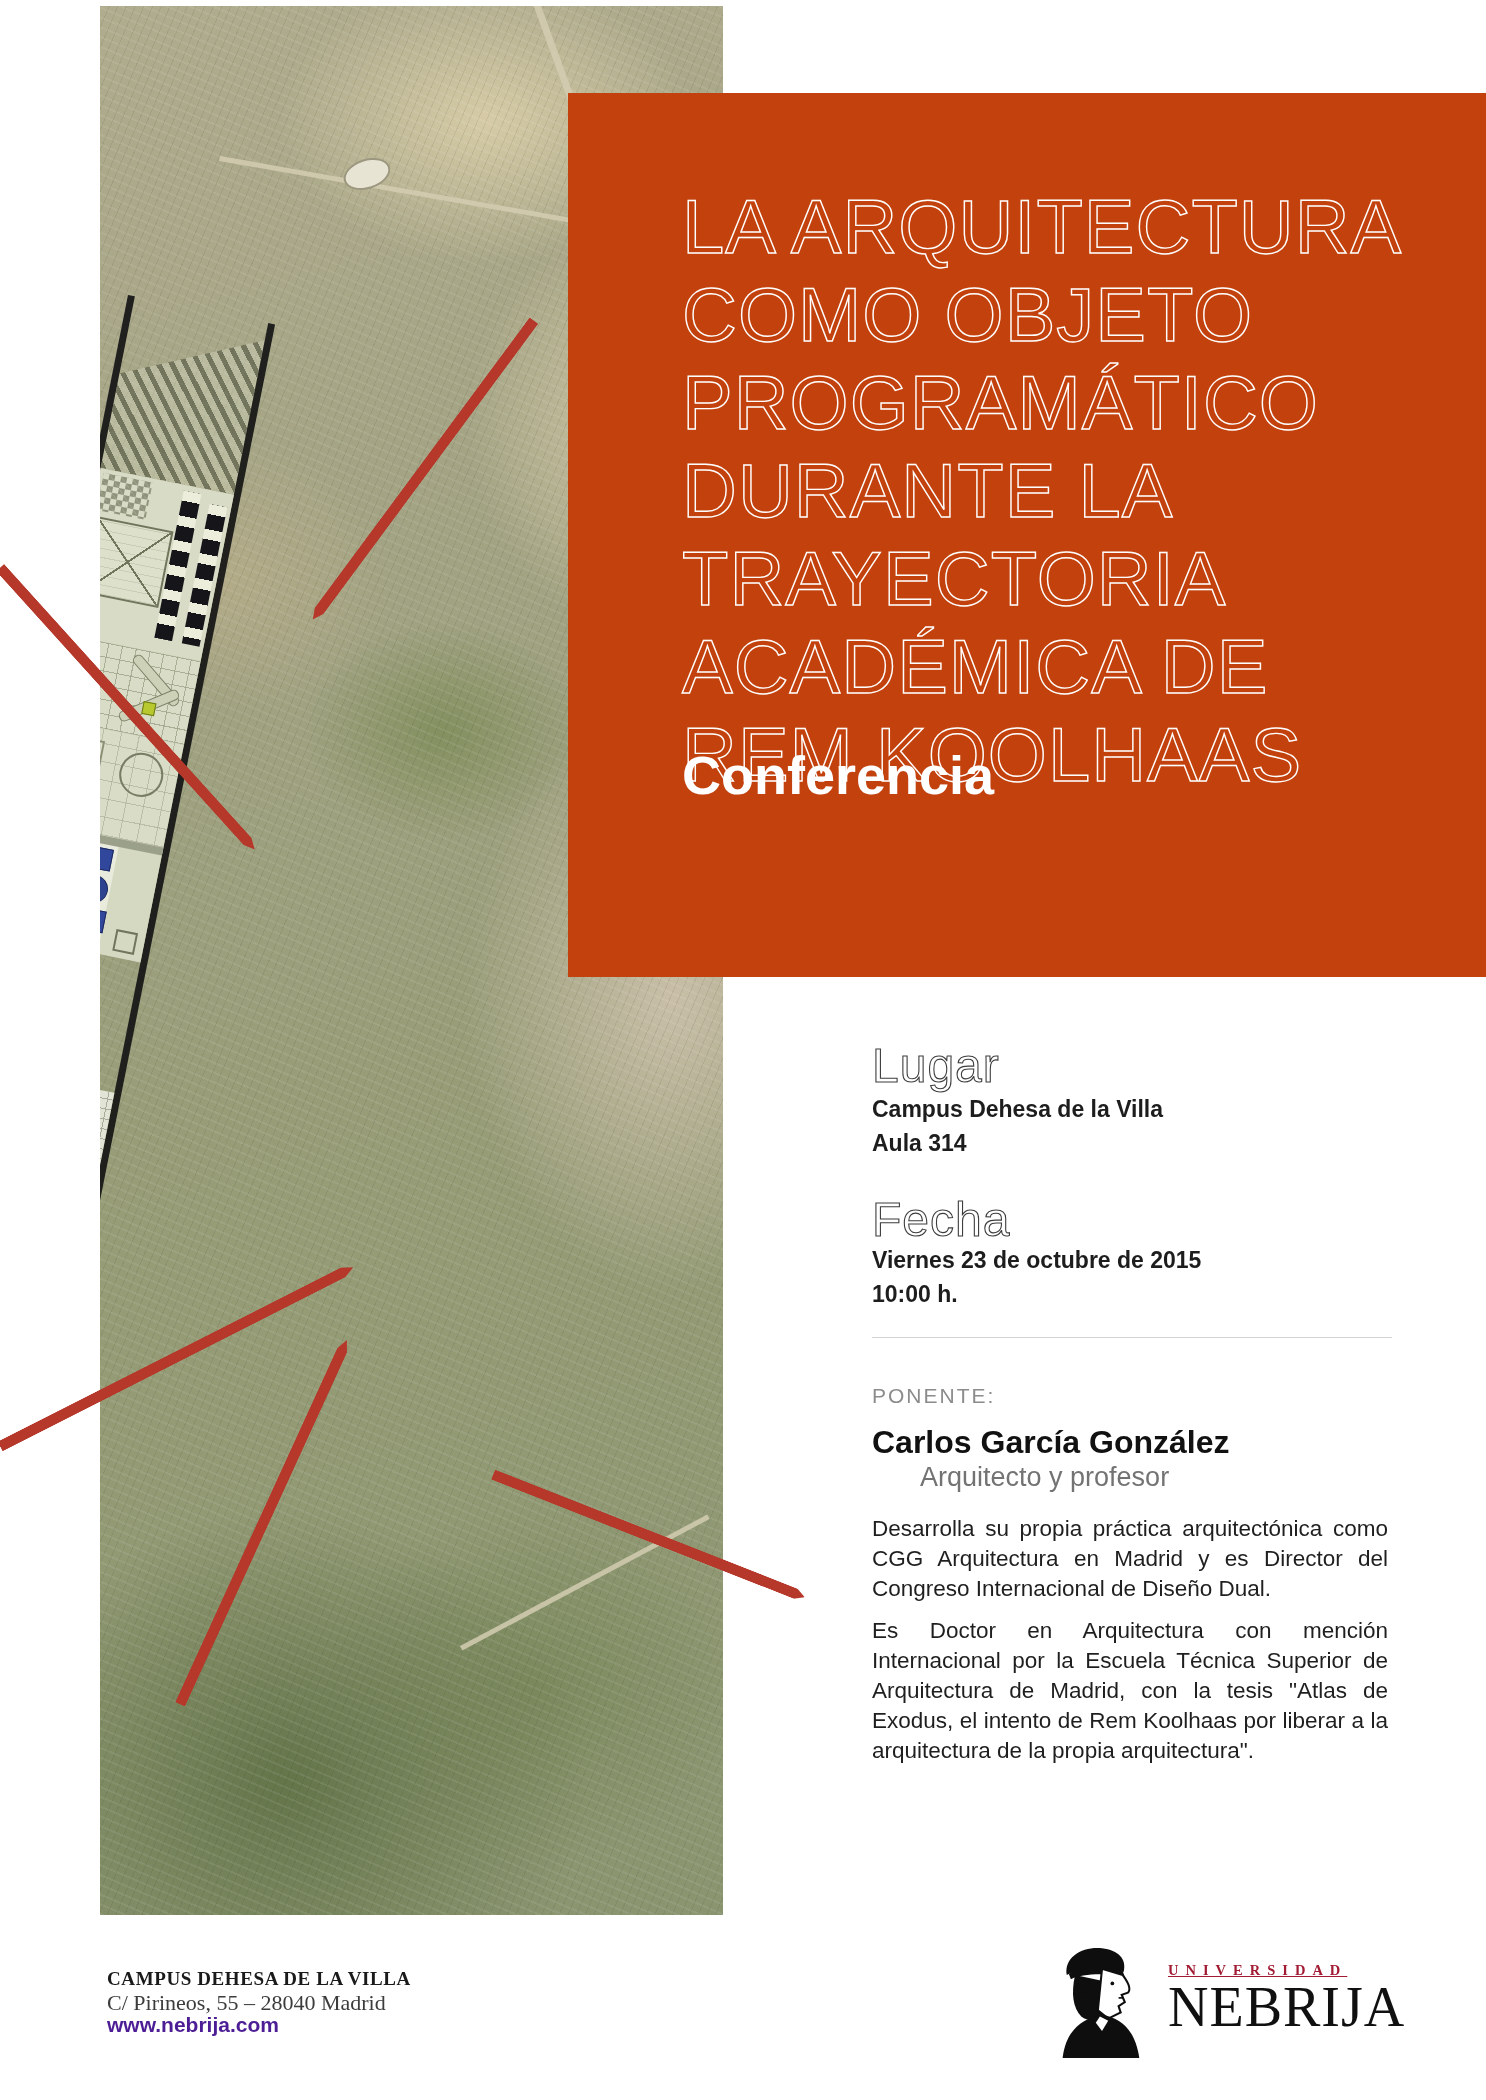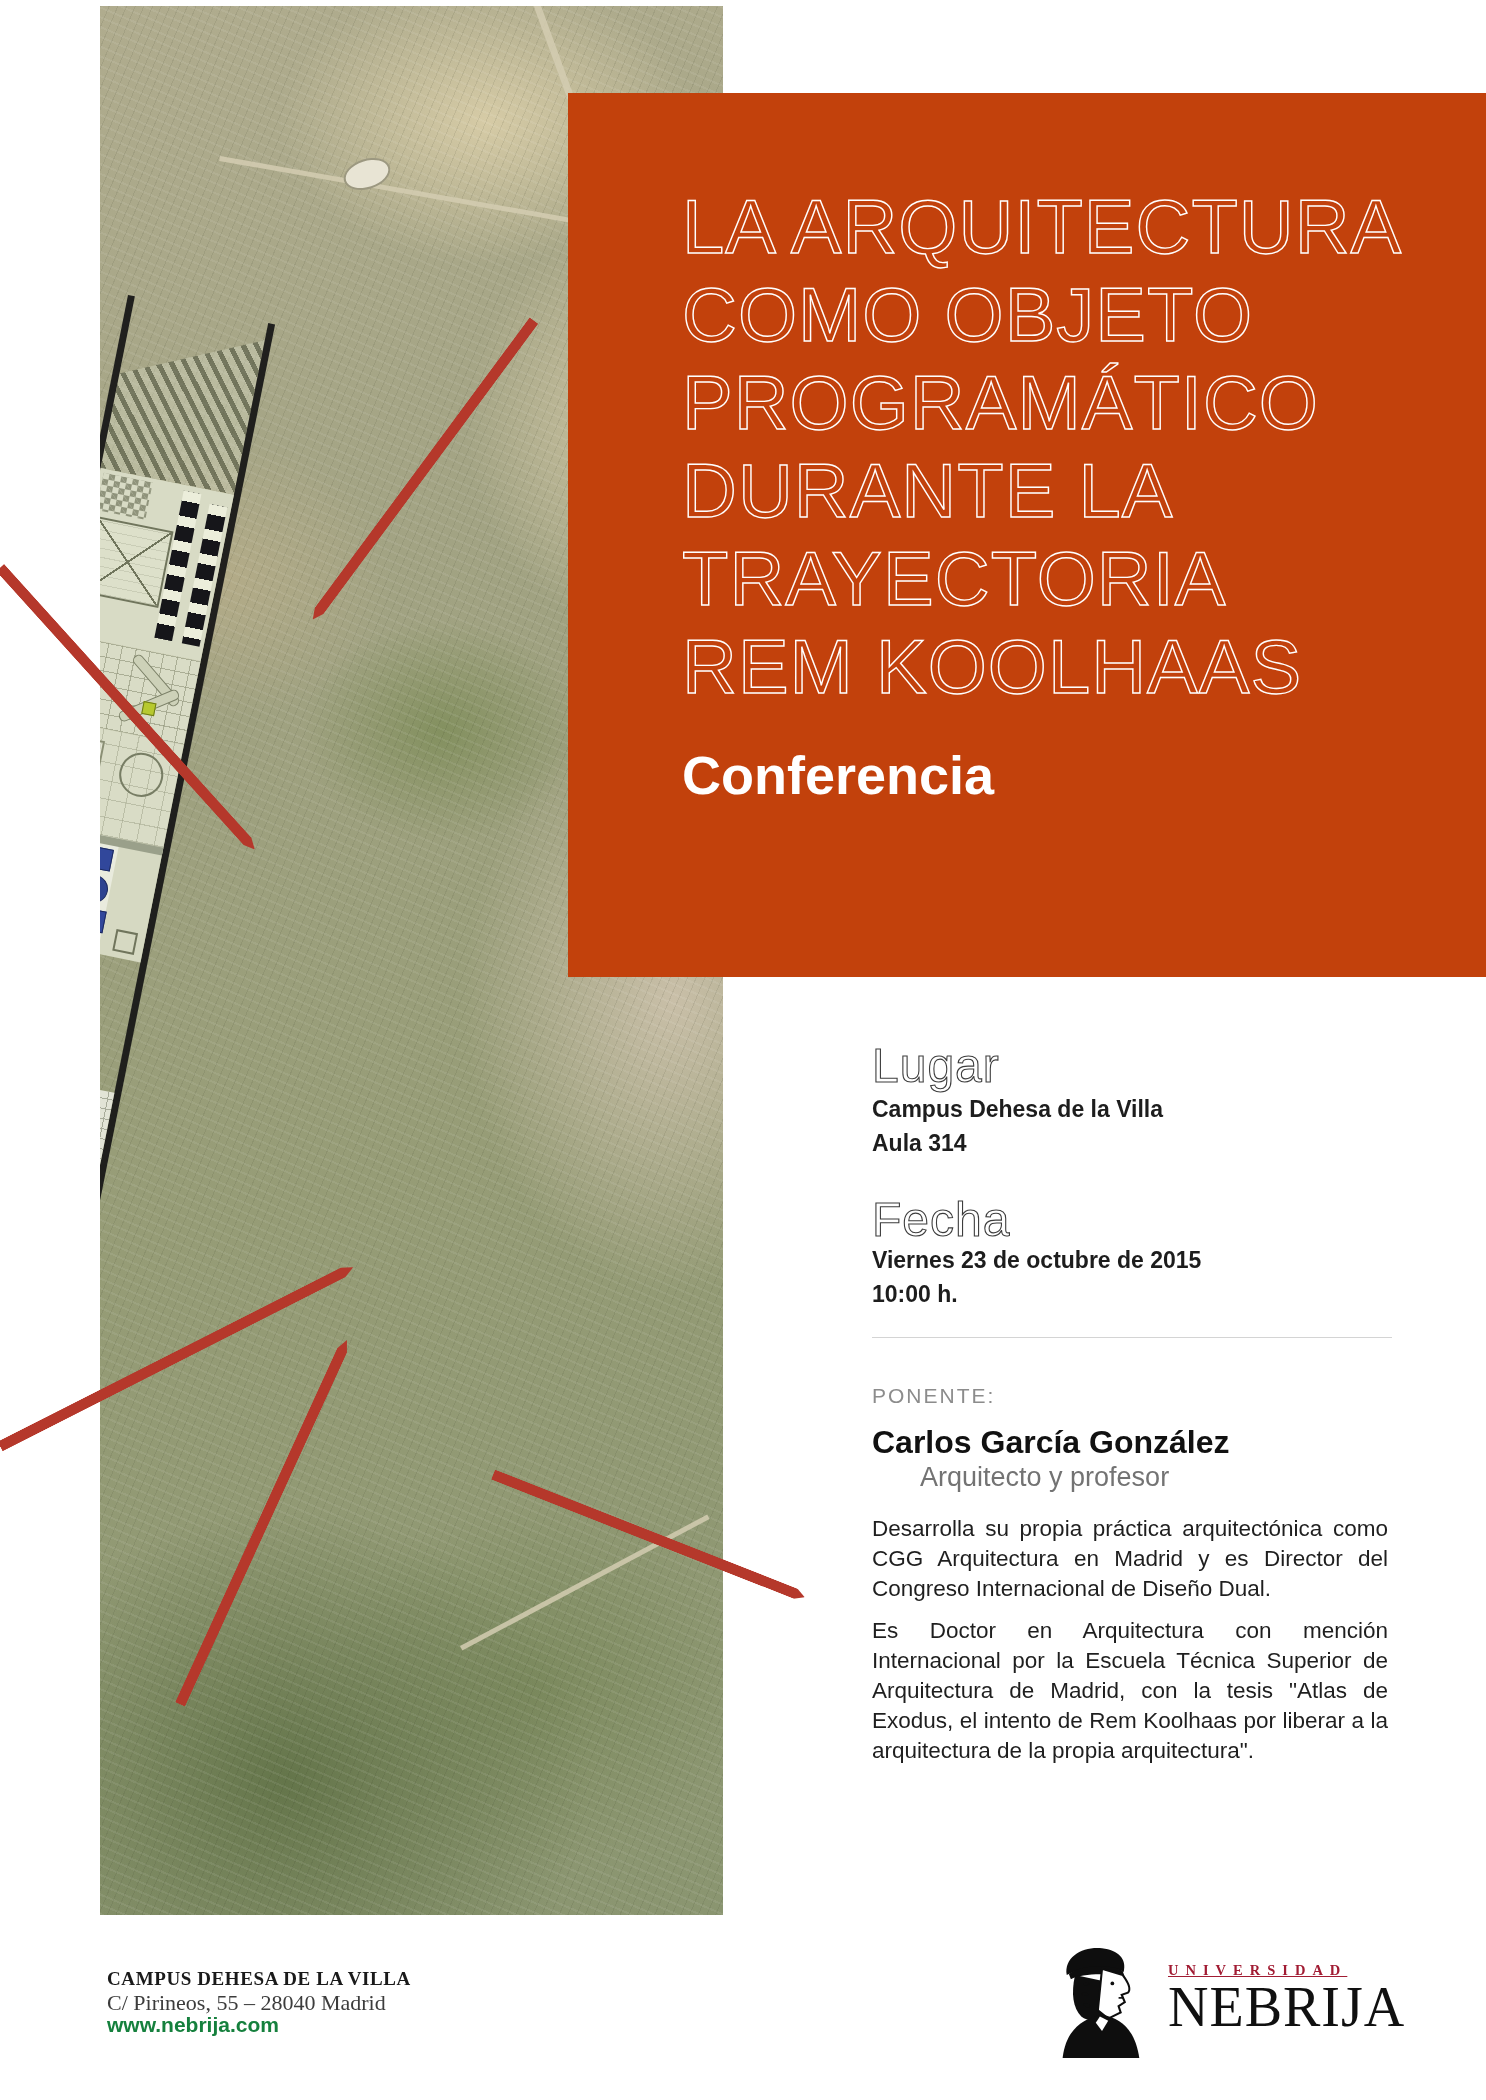--- a/index.html
+++ b/index.html
@@ -94,21 +94,21 @@
   .speaker-role{position:absolute;left:920px;top:1462px;font-size:27px;color:#737373;}
   .bio{position:absolute;left:872px;top:1514px;width:524px;font-size:22.5px;line-height:30px;
        color:#1f1f1f;text-align:justify;}
   .bio p{margin:0 8px 12px 0;}
 
   
   .f-campus{position:absolute;left:107px;top:1968px;font-family:"Liberation Serif",serif;
             font-size:19px;font-weight:bold;letter-spacing:.6px;color:#1a1a1a;}
   .f-addr{position:absolute;left:107px;top:1990px;font-family:"Liberation Serif",serif;
           font-size:22px;color:#3c3c3c;}
-  .f-web{position:absolute;left:107px;top:2013px;font-size:21px;font-weight:bold;color:#15803d;text-decoration:none;}
+  .f-web{position:absolute;left:107px;top:2013px;font-size:21px;font-weight:bold;color:#4c1d95;text-decoration:none;}
   .logo{position:absolute;left:1060px;top:1942px;width:360px;height:120px;}
   .logo svg{position:absolute;left:0;top:2px;width:84px;height:114px;}
   .l-univ{position:absolute;left:108px;top:20px;font-family:"Liberation Serif",serif;font-size:14.5px;
           font-weight:bold;letter-spacing:7px;color:#a11c33;white-space:nowrap;text-decoration:underline;}
   .l-nebr{position:absolute;left:94px;top:35px;font-family:"Liberation Serif",serif;font-size:56px;
           line-height:60px;color:#101010;letter-spacing:1px;margin-left:14px;}
 </style>
 </head>
 <body>
 
@@ -166,20 +166,21 @@
   <div class="redline" style="left:180px;top:1699px;width:401px;transform:rotate(-65.4deg);"></div>
   <div class="redline" style="left:493px;top:1469px;width:335px;transform:rotate(21.5deg);"></div>
 
   <div class="titleblock">
     <div class="title">
       <div>LA ARQUITECTURA</div>
       <div>COMO OBJETO</div>
       <div>PROGRAMÁTICO</div>
       <div>DURANTE LA</div>
       <div>TRAYECTORIA</div>
+      <div>ACADÉMICA DE</div>
       <div>REM KOOLHAAS</div>
     </div>
     <div class="subtitle">Conferencia</div>
   </div>
 
   <div class="h-thin" style="top:1040px;">Lugar</div>
   <div class="boldlines" style="top:1092px;">
     <div>Campus Dehesa de la Villa</div>
     <div>Aula 314</div>
   </div>

